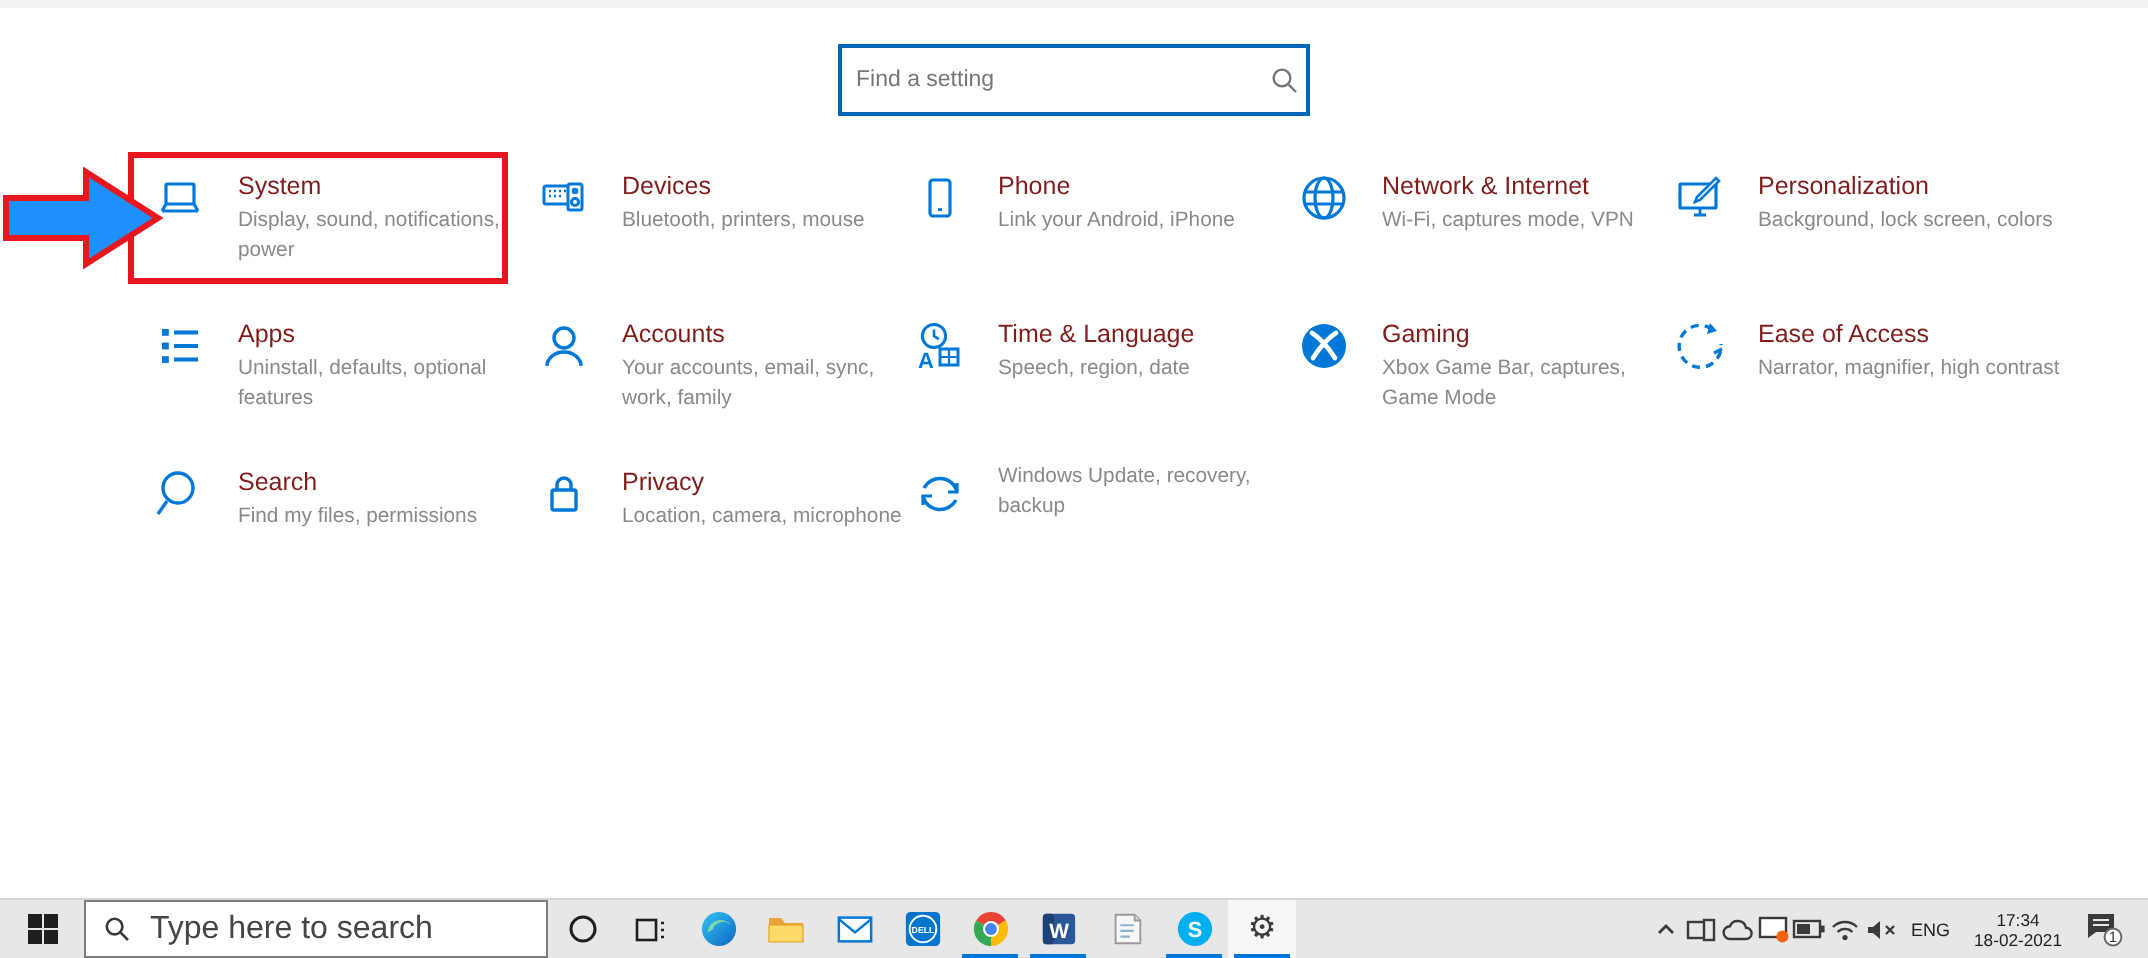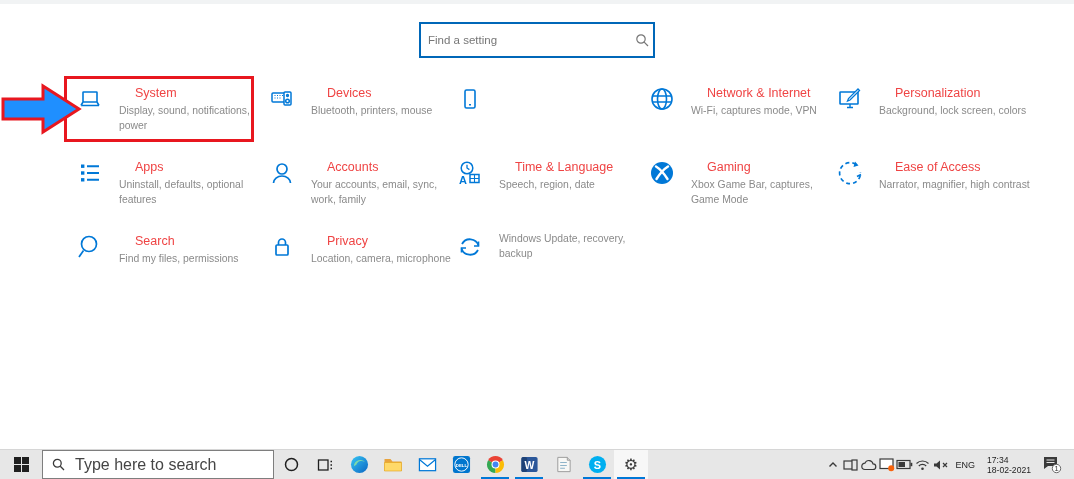--- a/index.html
+++ b/index.html
@@ -18,21 +18,21 @@
   .find-input{
     border:none;outline:none;flex:1;height:100%;font-size:11.5px;color:#333;
     padding:0 4px 0 7px;font-family:"Liberation Sans",sans-serif;background:transparent;
   }
   .find-input::placeholder{color:#767676}
   .find-mag{flex:0 0 22px;display:flex;align-items:center;justify-content:center}
 
   
   .tile{position:absolute;display:flex;gap:13px;width:184px;cursor:pointer}
   .ticon{flex:0 0 30px;width:30px;padding-top:1px}
-  .ttitle{font-size:12.5px;color:#ef4444;margin:2px 0 4px 16px;white-space:nowrap}
+  .ttitle{font-size:12.5px;color:#7f1d1d;margin:2px 0 4px 0;white-space:nowrap}
   .tdesc{font-size:10.4px;color:#8a8a8a;line-height:1.4;width:151px}
 
   .hl-box{
     position:absolute;left:64px;top:76px;width:190px;height:66px;
     border:3px solid #e8171f;pointer-events:none;z-index:5;box-sizing:border-box;
   }
   .hl-arrow{position:absolute;left:1px;top:81px;z-index:6;pointer-events:none}
 
   
   .taskbar{
@@ -57,21 +57,21 @@
   .tb-slot.open::after{
     content:"";position:absolute;bottom:0;left:3px;right:3px;height:2px;background:#0078d7;
   }
   .tb-slot.active{background:#f7f7f7}
   .gear-glyph{font-size:16px;color:#3c3c3c;line-height:1}
 
   .tray{margin-left:auto;display:flex;align-items:center}
   .tray-ic{width:18px;display:flex;align-items:center;justify-content:center;cursor:pointer}
   .tray-lang{font-size:9px;color:#1f1f1f;padding:0 6px;cursor:pointer}
   .tray-clock{
-    font-size:8.6px;color:#1f1f1f;line-height:10px;text-align:left;padding:0 6px;cursor:pointer;
+    font-size:8.6px;color:#1f1f1f;line-height:10px;text-align:center;padding:0 6px;cursor:pointer;
   }
   .tray-notif{width:30px;display:flex;align-items:center;justify-content:center;cursor:pointer}
   .show-desktop{width:6px;border-left:1px solid #a8a8a8;cursor:pointer}
 
   svg{display:block}
 </style>
 </head>
 <body>
 
 <div class="top-strip"></div>
@@ -114,20 +114,24 @@
     <div class="tdesc">Bluetooth, printers, mouse</div>
   </span>
 </div>
 
 <div class="tile" style="left:456px;top:84px">
   <span class="ticon">
     <svg width="28" height="28" viewBox="0 0 28 28" fill="none" stroke="#0078d7" stroke-width="1.6">
       <rect x="9" y="5" width="10" height="18" rx="1.5"></rect>
       <path d="M13 19.8 h2" stroke-width="1.4"></path>
     </svg>
+  </span>
+  <span>
+    <div class="ttitle">Phone</div>
+    <div class="tdesc">Link your Android, iPhone</div>
   </span>
 </div>
 
 <div class="tile" style="left:648px;top:84px">
   <span class="ticon">
     <svg width="28" height="28" viewBox="0 0 28 28" fill="none" stroke="#0078d7" stroke-width="1.6">
       <circle cx="14" cy="14" r="10"></circle>
       <ellipse cx="14" cy="14" rx="4.5" ry="10"></ellipse>
       <path d="M4.5 11 h19 M4.5 17 h19" stroke-width="1.4"></path>
     </svg>

